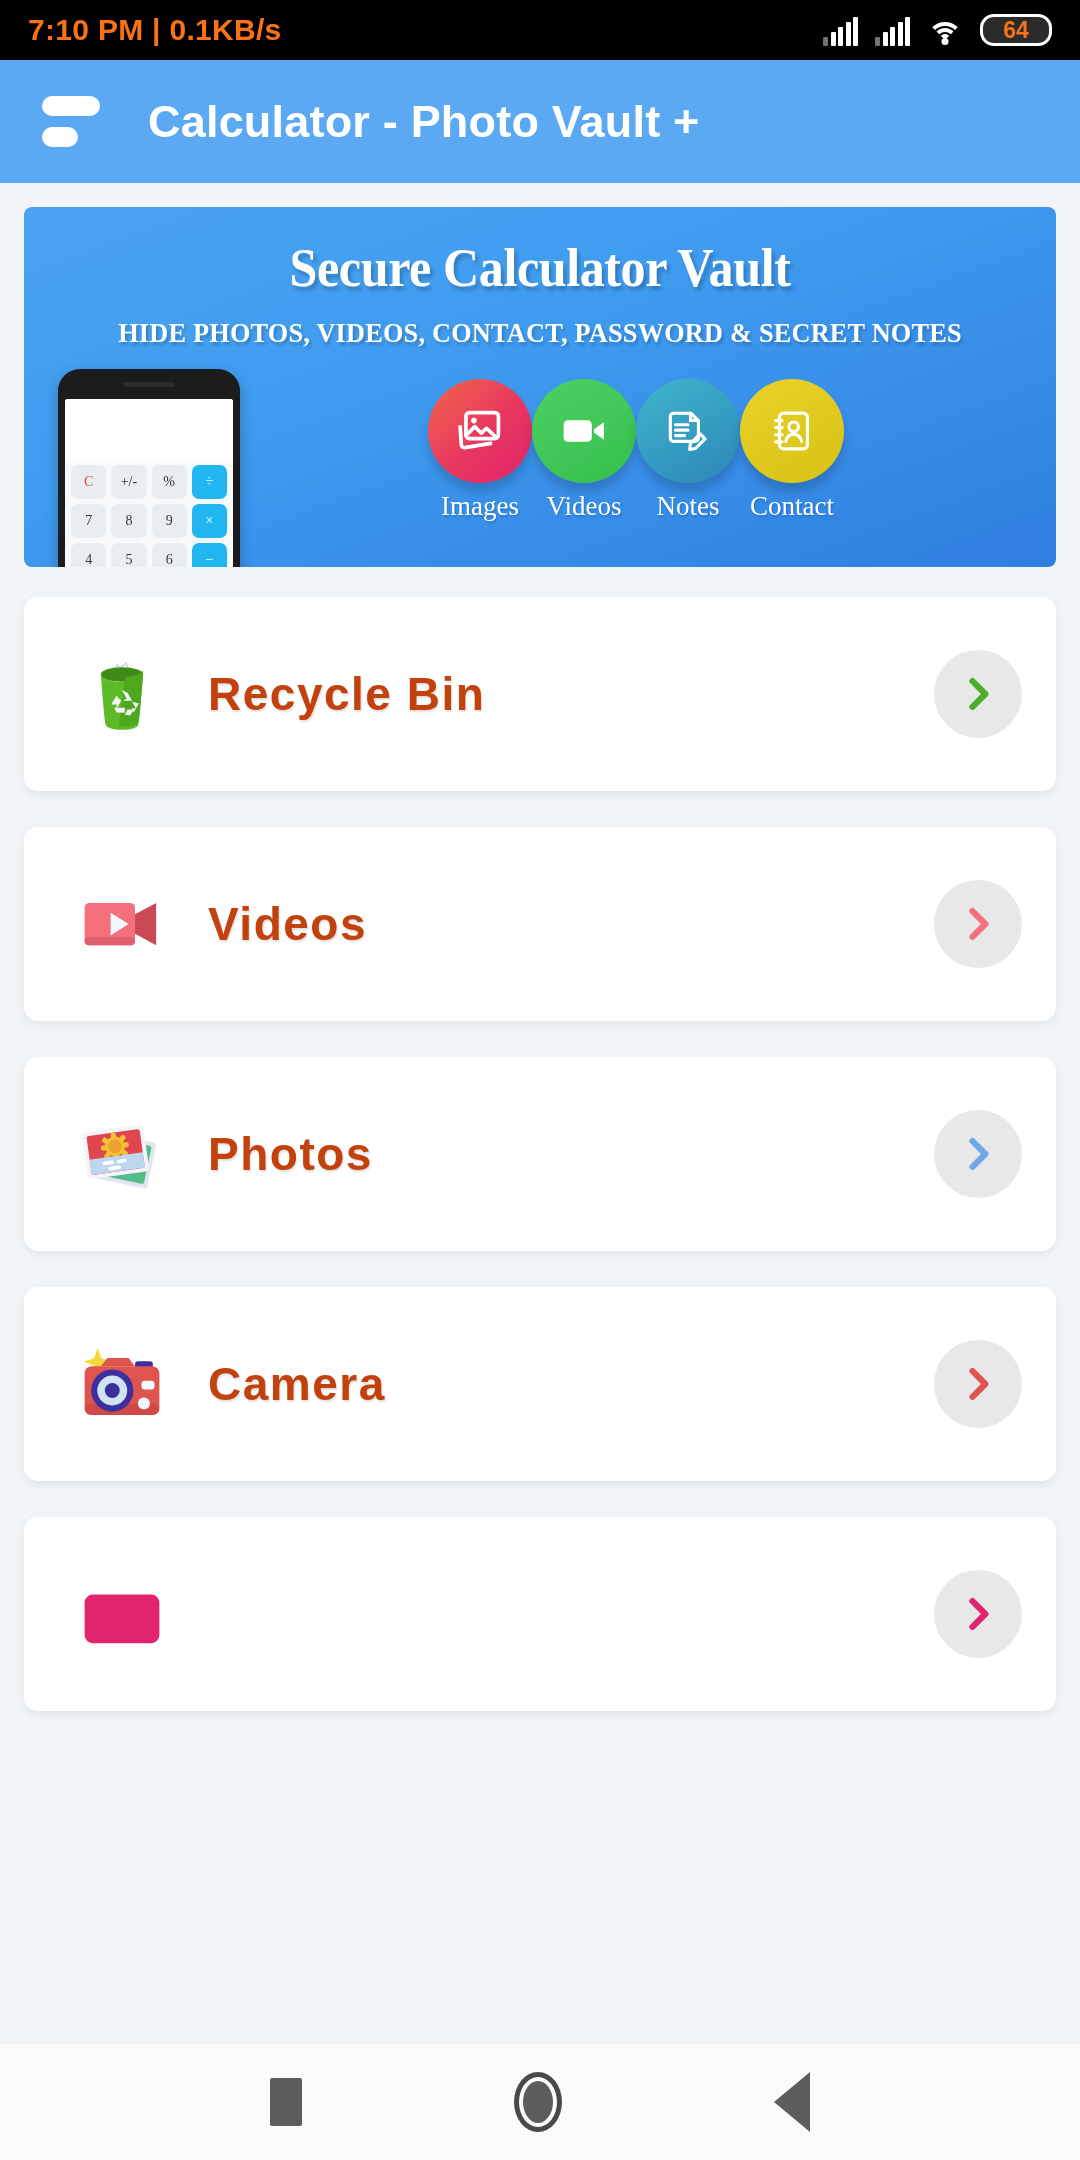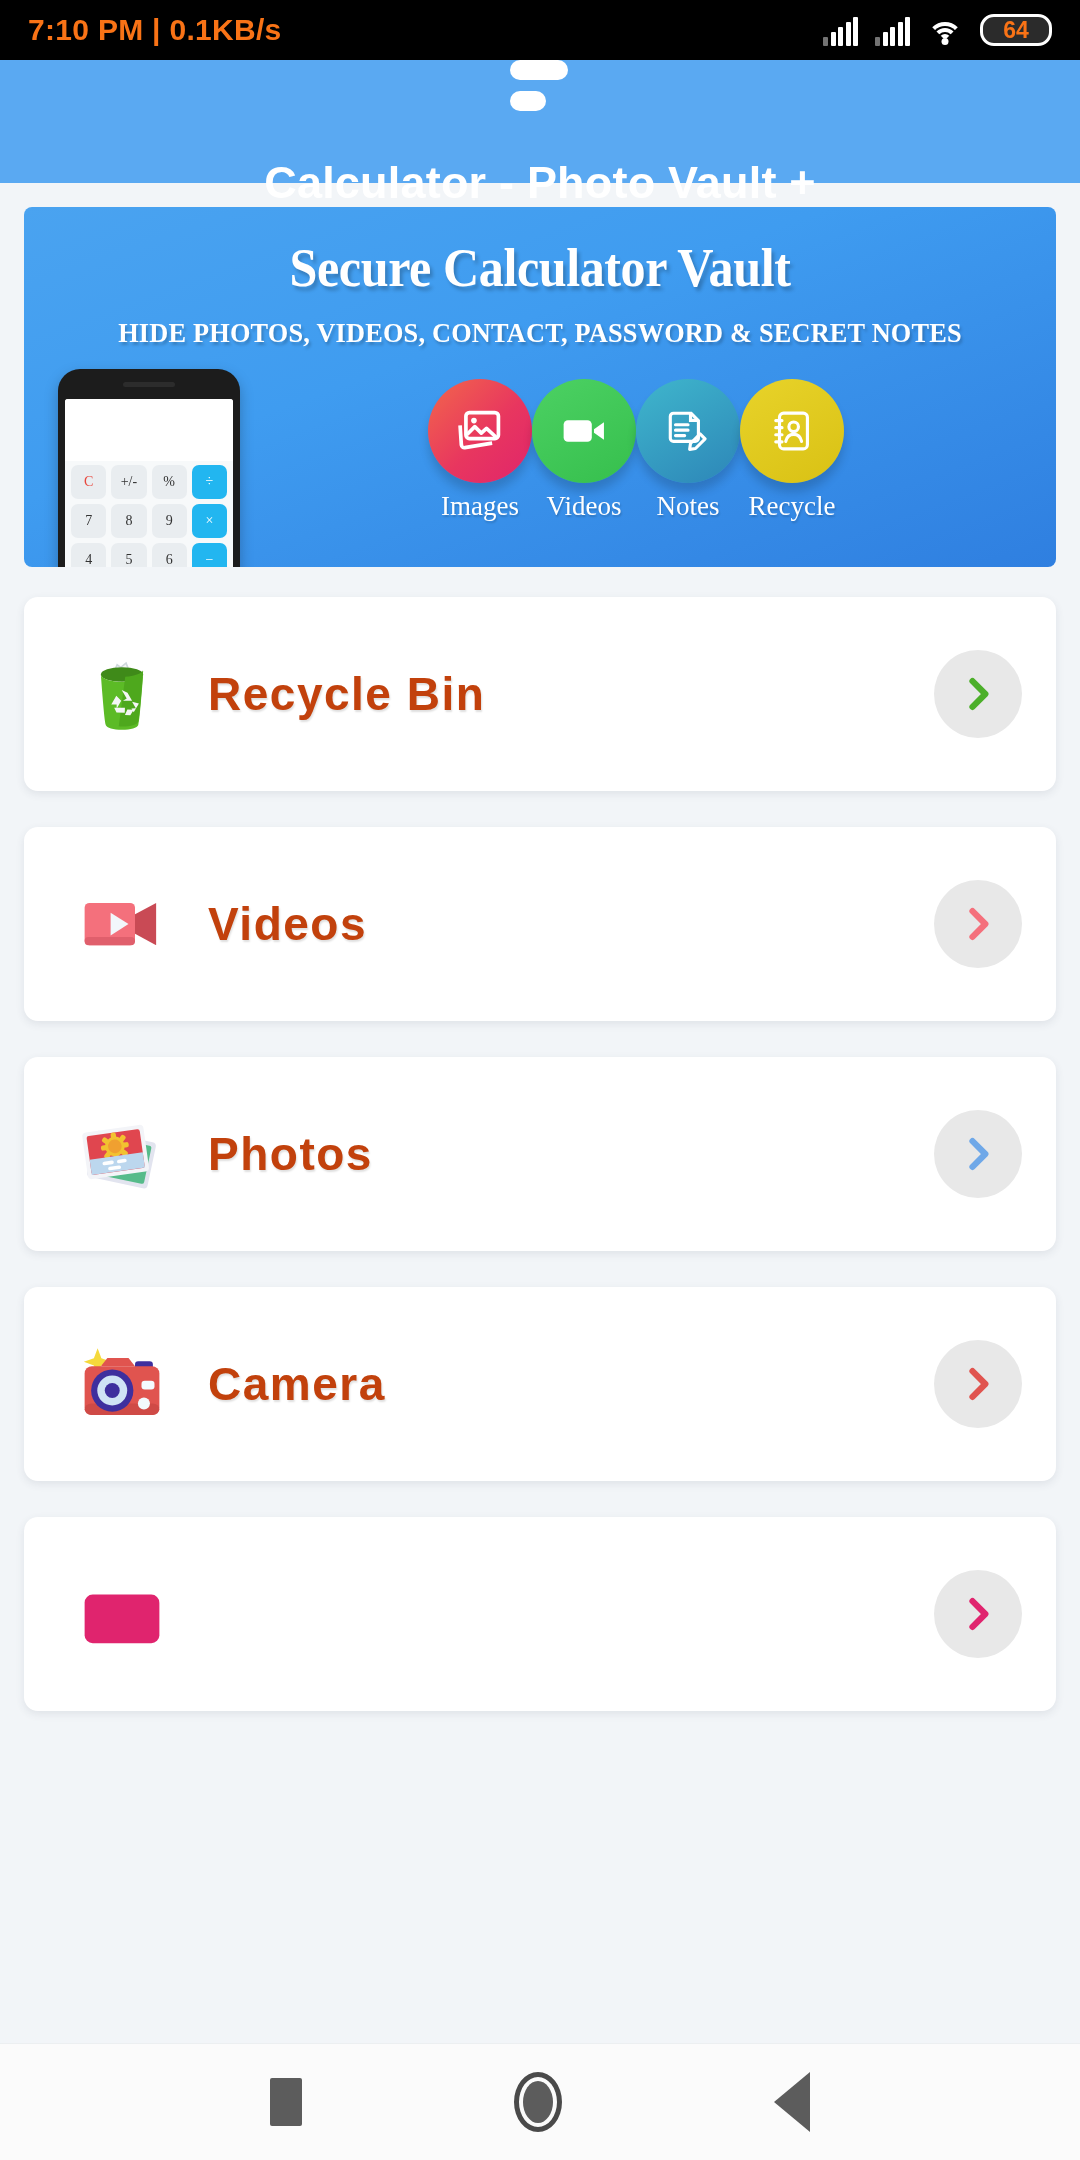--- a/index.html
+++ b/index.html
@@ -42,21 +42,21 @@
   .batt{
     border:3px solid #fff; border-radius:14px;
     min-width:72px; height:32px;
     display:flex; align-items:center; justify-content:center;
     font-size:23px; font-weight:bold; background:#2b2b2b;
   }
 
   
   .appbar{
     height:123px; background:#5aa9f2;
-    display:flex; align-items:center; padding:0 42px; gap:46px;flex-direction:column;
+    display:flex; align-items:center; padding:0 42px; gap:46px;
   }
   .menu-icon{ display:flex; flex-direction:column; gap:11px; width:60px; }
   .menu-icon i{ display:block; height:20px; background:#fff; border-radius:10px; }
   .menu-icon i:nth-child(1){ width:58px; }
   .menu-icon i:nth-child(2){ width:36px; }
   .appbar-title{
     color:#fff; font-size:45px; font-weight:bold; letter-spacing:.2px;
   }
 
   
@@ -275,21 +275,21 @@
 
       <div class="circ-item">
         <div class="circ contact">
           <svg width="50" height="50" viewBox="0 0 24 24" fill="none" stroke="#fff" stroke-width="1.5">
             <rect x="6" y="3.4" width="13.4" height="17.2" rx="2"></rect>
             <path d="M4.2 7h3M4.2 10.4h3M4.2 13.8h3M4.2 17.2h3" stroke-linecap="round"></path>
             <circle cx="12.8" cy="10" r="2.3"></circle>
             <path d="M9 17c.5-2.3 2-3.4 3.8-3.4S16.1 14.7 16.6 17" stroke-linecap="round"></path>
           </svg>
         </div>
-        <div class="circ-label">Recycle</div>
+        <div class="circ-label">Contact</div>
       </div>
 
     </div>
   </div>
 
   <div class="list">
 
     <div class="card">
       <div class="card-icon">
         <svg width="104" height="104" viewBox="0 0 64 64">

